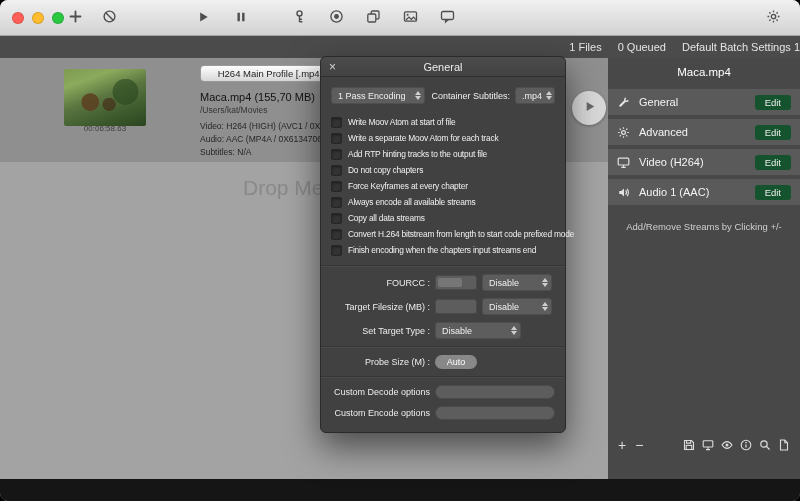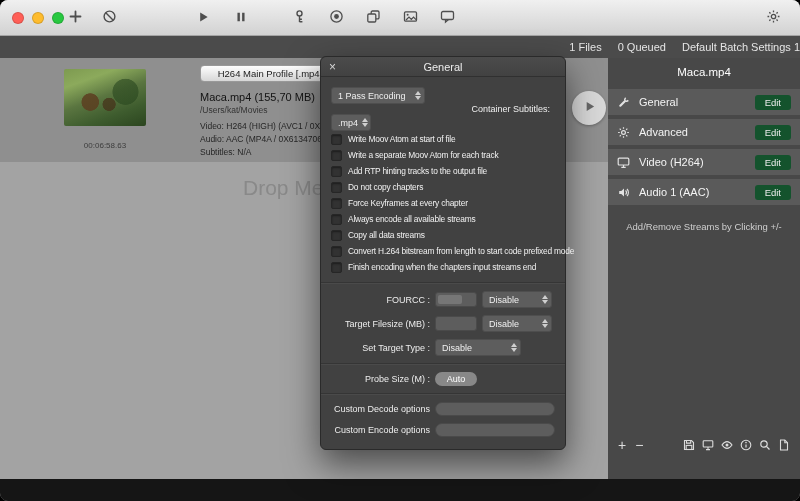--- a/index.html
+++ b/index.html
@@ -28,21 +28,21 @@
   
   .main{position:absolute;top:58px;left:0;right:0;bottom:22px;display:flex;}
   .content{flex:1;position:relative;background:#a3a3a3;overflow:hidden;}
   .file-row{position:absolute;top:0;left:0;right:0;height:104px;background:#8f8f8f;}
   .thumb{position:absolute;left:64px;top:11px;width:82px;height:57px;border-radius:2px;
     background:
       radial-gradient(circle at 32% 58%, rgba(92,62,32,.85) 0 13%, transparent 14%),
       radial-gradient(circle at 55% 62%, rgba(70,50,26,.75) 0 11%, transparent 12%),
       radial-gradient(circle at 75% 40%, rgba(40,70,30,.6) 0 18%, transparent 19%),
       linear-gradient(160deg,#7d9a50 0%,#8caa5c 22%,#5a7540 48%,#3e5c2e 74%,#2b451f 100%);}
-  .timecode{position:absolute;left:64px;top:83px;width:82px;text-align:center;font-size:8px;color:#3d3d3d;}
+  .timecode{position:absolute;left:64px;top:66px;width:82px;text-align:center;font-size:8px;color:#3d3d3d;}
   .file-meta{position:absolute;left:200px;top:7px;}
   .preset-select{width:140px;height:17px;background:linear-gradient(#fefefe,#d7d7d7);
     border:1px solid #999;border-radius:4px;display:flex;align-items:center;justify-content:center;
     font-size:9.5px;color:#1d1d1d;position:relative;cursor:pointer;}
   .preset-select .updown{position:absolute;right:4px;top:3px;margin-left:0;}
   .fname{margin-top:9px;font-size:11px;color:#131313;}
   .fpath{margin-top:2px;font-size:8.5px;color:#333;}
   .fline{margin-top:3px;font-size:8.5px;color:#262626;white-space:nowrap;}
   .fline.first{margin-top:6px;}
   .play-circle{position:absolute;left:572px;top:33px;width:34px;height:34px;border-radius:50%;
@@ -67,21 +67,21 @@
   .bottombar{position:absolute;left:0;right:0;bottom:0;height:22px;background:#151515;}
   
   .popup{position:absolute;left:320px;top:56px;width:246px;background:#414141;
     border:1px solid #2a2a2a;border-radius:6px;box-shadow:0 14px 34px rgba(0,0,0,.55);
     color:#efefef;z-index:10;}
   .popup-title{height:20px;position:relative;display:flex;align-items:center;justify-content:center;
     font-size:11px;color:#ececec;background:linear-gradient(#4b4b4b,#424242);
     border-bottom:1px solid #303030;border-radius:6px 6px 0 0;}
   .popup-close{position:absolute;left:8px;top:0;height:20px;background:none;border:none;color:#d6d6d6;font-size:12px;cursor:pointer;padding:0;line-height:20px;}
   .popup-body{padding:8px 10px 10px;}
-  .row1{display:flex;align-items:flex-start;margin:2px 0 0;flex-direction:column;}
+  .row1{display:flex;align-items:center;margin:2px 0 10px;}
   .dk-select{height:17px;background:#5d5d5d;border:1px solid #4e4e4e;border-radius:3px;
     display:flex;align-items:center;font-size:9px;padding:0 3px 0 6px;color:#f0f0f0;cursor:pointer;white-space:nowrap;}
   .updown{margin-left:auto;display:flex;flex-direction:column;gap:1px;padding-left:4px;}
   .updown i{width:0;height:0;border-left:3px solid transparent;border-right:3px solid transparent;display:block;}
   .updown .up{border-bottom:4px solid #cfcfcf;}
   .updown .dn{border-top:4px solid #cfcfcf;}
   .preset-select .updown .up{border-bottom-color:#4a4a4a;}
   .preset-select .updown .dn{border-top-color:#4a4a4a;}
   .w94{width:94px;} .w40{width:40px;} .w70{width:70px;margin-left:5px;} .w86{width:86px;}
   .ce-label{margin-left:auto;font-size:9px;margin-right:5px;}

